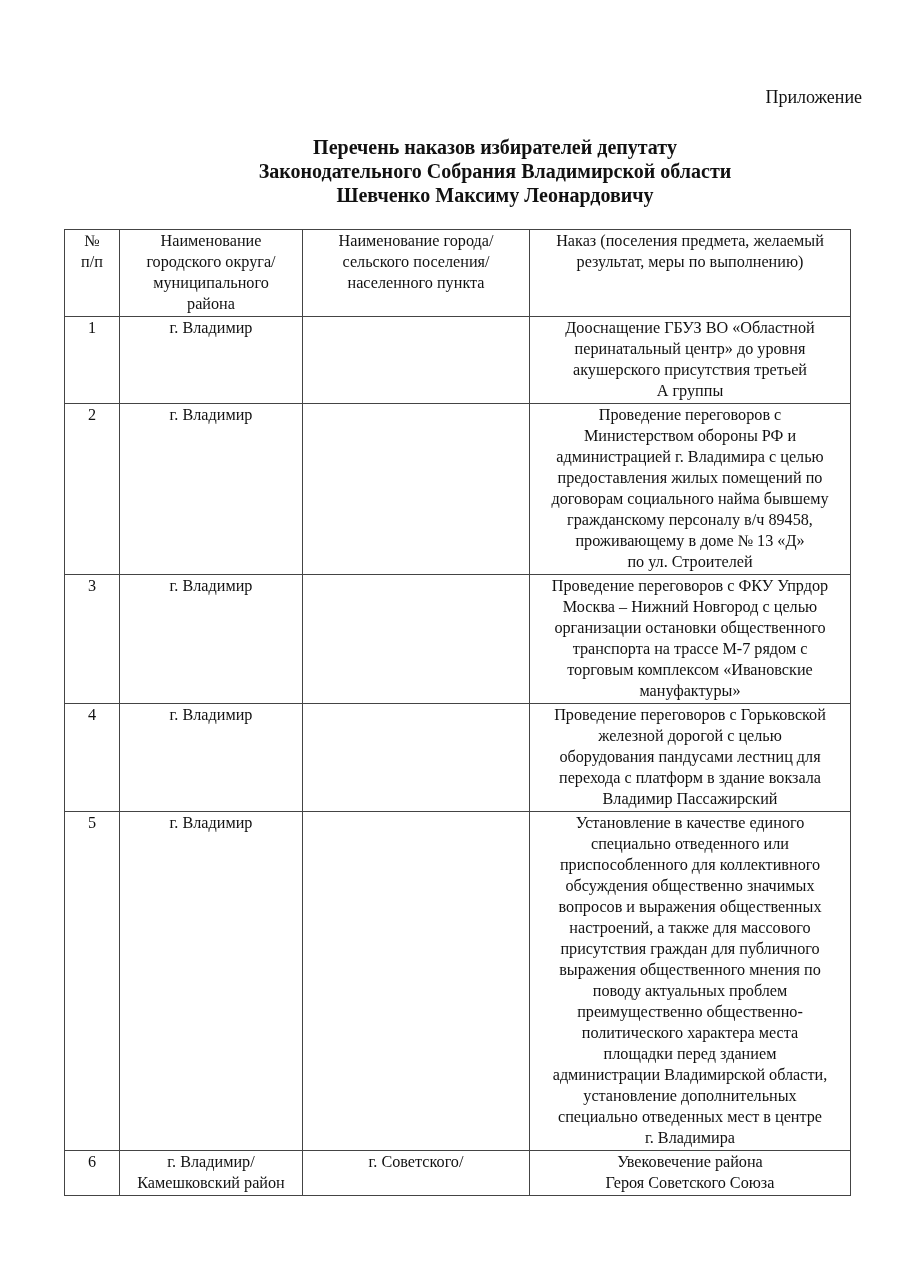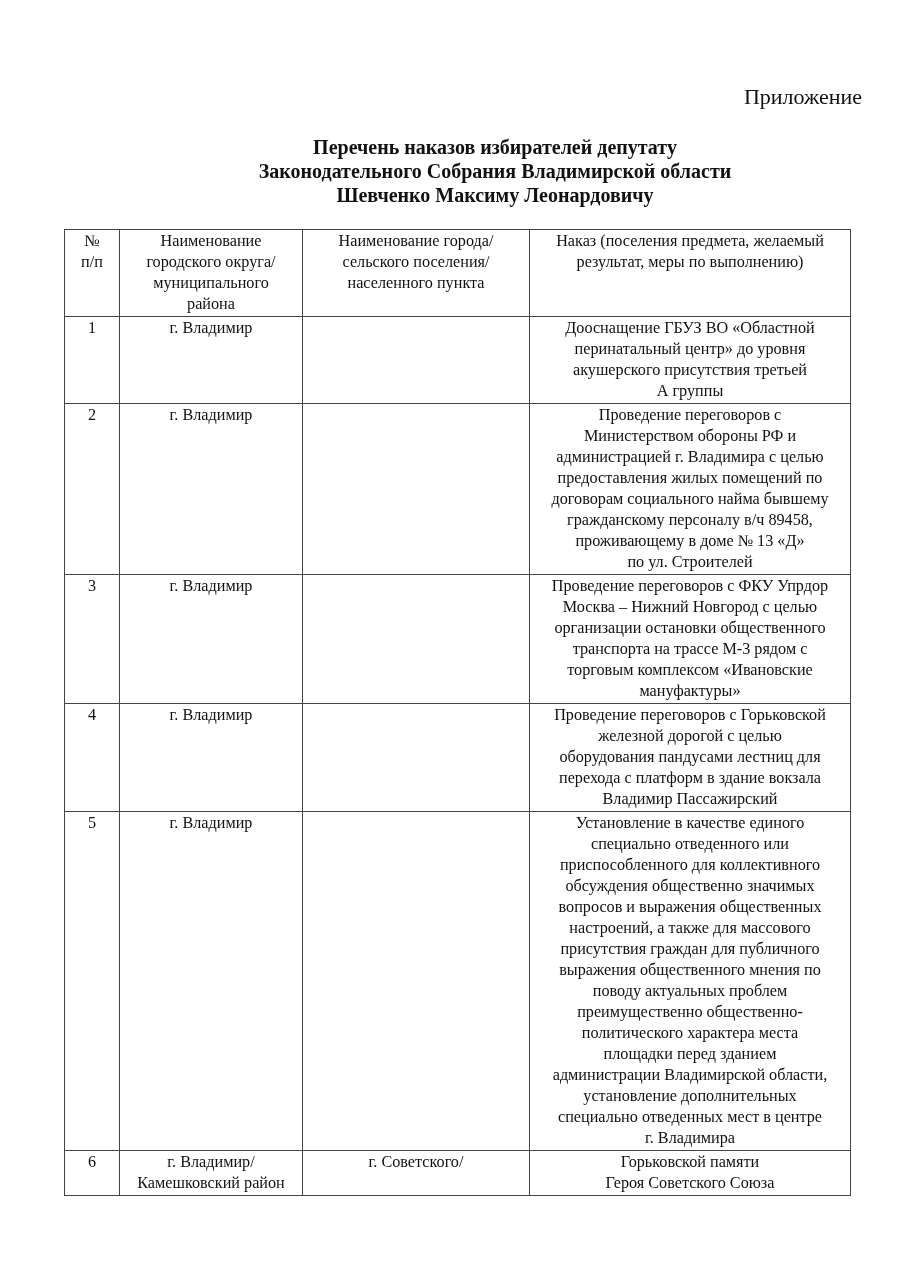--- a/index.html
+++ b/index.html
@@ -3,21 +3,21 @@
   <meta charset="utf-8">
   <style>
     html, body { margin: 0; padding: 0; background: #ffffff; }
     body {
       width: 905px; height: 1280px; position: relative; overflow: hidden;
       font-family: "Liberation Serif", "DejaVu Serif", serif;
       color: #111;
     }
     .appendix {
       position: absolute; top: 86px; right: 43px;
-      font-size: 22px; line-height: 22px;
+      font-size: 18px; line-height: 22px;
     }
     .title {
       position: absolute; top: 135px; left: 0; width: 990px;
       text-align: center; font-weight: bold; font-size: 20px; line-height: 24px;
     }
     .title div { white-space: nowrap; }
     table.orders {
       position: absolute; top: 229px; left: 64px;
       width: 786px; border-collapse: collapse; table-layout: fixed;
       font-size: 16.2px; line-height: 21px;
@@ -90,21 +90,21 @@
 проживающему в доме № 13 «Д»
 по ул. Строителей</td>
     </tr>
     <tr>
       <td>3</td>
       <td class="order-text">г. Владимир</td>
       <td class="order-text"></td>
       <td class="order-text">Проведение переговоров с ФКУ Упрдор
 Москва – Нижний Новгород с целью
 организации остановки общественного
-транспорта на трассе М-3 рядом с
+транспорта на трассе М-7 рядом с
 торговым комплексом «Ивановские
 мануфактуры»</td>
     </tr>
     <tr>
       <td>4</td>
       <td class="order-text">г. Владимир</td>
       <td class="order-text"></td>
       <td class="order-text">Проведение переговоров с Горьковской
 железной дорогой с целью
 оборудования пандусами лестниц для
@@ -130,17 +130,17 @@
 администрации Владимирской области,
 установление дополнительных
 специально отведенных мест в центре
 г. Владимира</td>
     </tr>
     <tr>
       <td>6</td>
       <td class="order-text">г. Владимир/
 Камешковский район</td>
       <td class="order-text">г. Советского/</td>
-      <td class="order-text">Горьковской памяти
+      <td class="order-text">Увековечение района
 Героя Советского Союза</td>
     </tr>
   </tbody>
 </table>
 
 </body></html>

